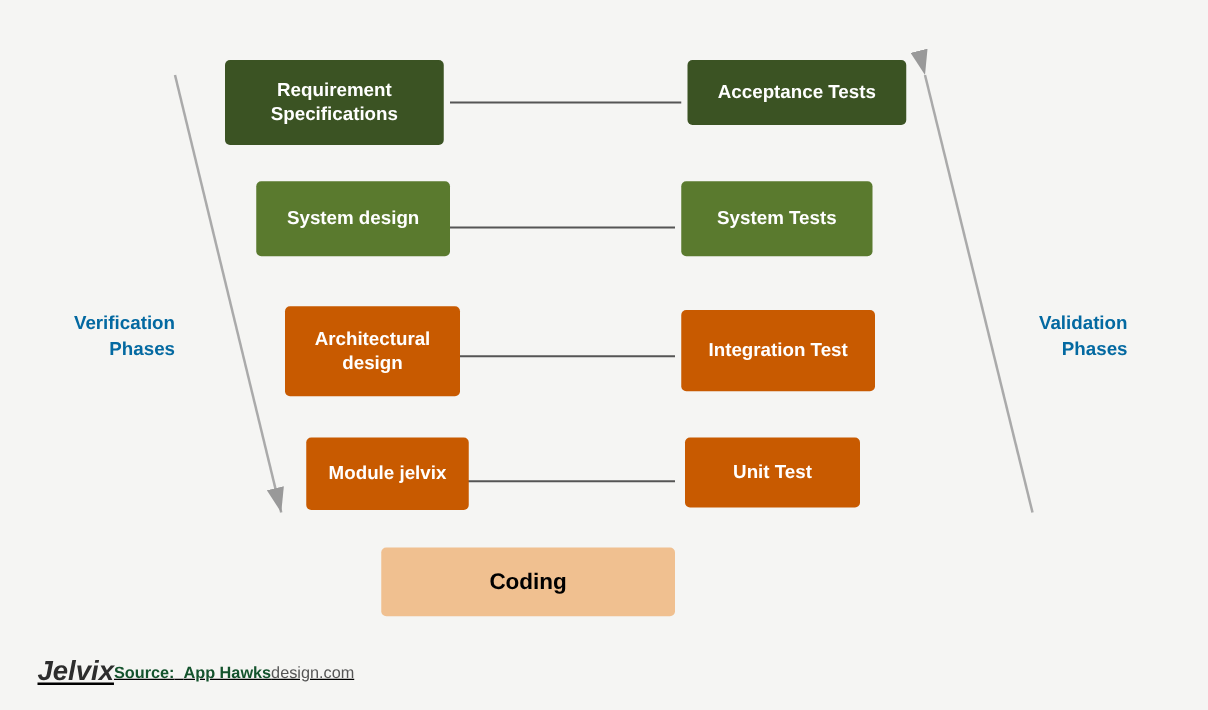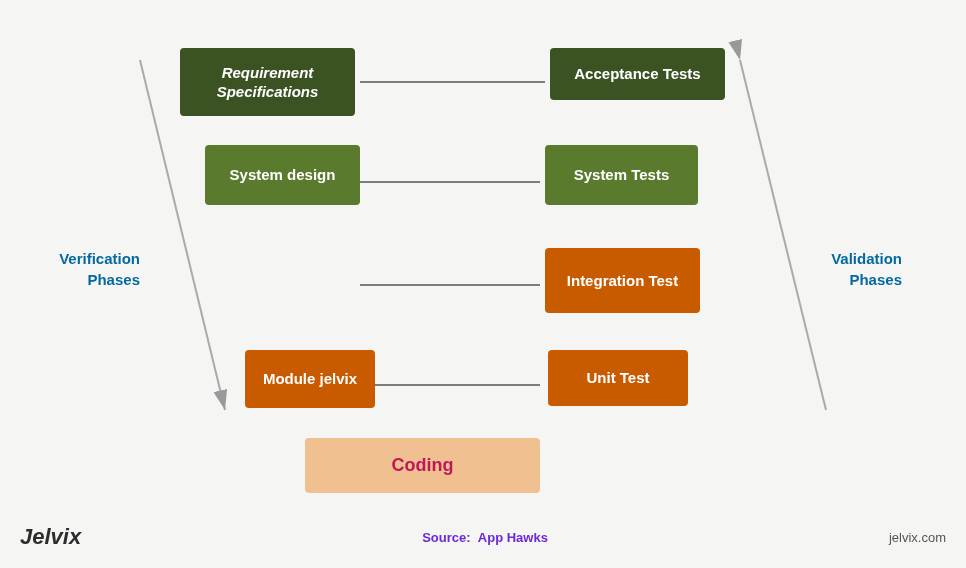--- a/index.html
+++ b/index.html
@@ -23,35 +23,36 @@
       justify-content: flex-start;
     }
 
     
     .footer {
       position: absolute;
       bottom: 18px;
       left: 0;
       right: 0;
       display: flex;
-      justify-content: space-between;
+      justify-content: flex-start;
       align-items: center;
-      padding: 0 20px;
+      padding: 0 30px;
+      text-decoration: underline;
     }
 
     .footer-logo {
       font-size: 22px;
       font-weight: bold;
       color: #2d2d2d;
       font-style: italic;
     }
 
     .footer-source {
       font-size: 13px;
-      color: #6d28d9;
+      color: #14532d;
     }
 
     .footer-source span {
       font-weight: bold;
     }
 
     .footer-url {
       font-size: 13px;
       color: #555;
     }
@@ -111,21 +112,21 @@
     .box-medium-green {
       background-color: #5a7a2e;
     }
 
     .box-dark-orange {
       background-color: #c85a00;
     }
 
     .box-very-light-orange {
       background-color: #f0c090;
-      color: #be185d;
+      color: #000000;
       text-align: right;
     }
 
     
     .arrows-svg {
       position: absolute;
       top: 0;
       left: 0;
       width: 100%;
       height: 100%;
@@ -161,42 +162,44 @@
       <line x1="310" y1="255" x2="490" y2="255" stroke="#555" stroke-width="1.5"></line>
 
       <line x1="310" y1="355" x2="490" y2="355" stroke="#555" stroke-width="1.5"></line>
     </svg>
 
     <div class="side-label side-label-left" style="white-space:pre-line;">Verification
 Phases</div>
     <div class="side-label side-label-right" style="white-space:pre-line;">Validation
 Phases</div>
 
-    <div class="box box-dark-green" style="left: 130px; top: 18px; width: 175px; height: 68px; font-style: italic;">Requirement
+    <div class="box box-dark-green" style="left: 130px; top: 18px; width: 175px; height: 68px;">Requirement
 Specifications</div>
 
     <div class="box box-dark-green" style="left: 500px; top: 18px; width: 175px; height: 52px;">Acceptance Tests</div>
 
     <div class="box box-medium-green" style="left: 155px; top: 115px; width: 155px; height: 60px;">System design</div>
 
     <div class="box box-medium-green" style="left: 495px; top: 115px; width: 153px; height: 60px;">System Tests</div>
 
+    <div class="box box-dark-orange" style="left: 178px; top: 215px; width: 140px; height: 72px;">Architectural
+design</div>
 
     <div class="box box-dark-orange" style="left: 495px; top: 218px; width: 155px; height: 65px;">Integration Test</div>
 
     <div class="box box-dark-orange" style="left: 195px; top: 320px; width: 130px; height: 58px;">Module jelvix</div>
 
     <div class="box box-dark-orange" style="left: 498px; top: 320px; width: 140px; height: 56px;">Unit Test</div>
 
     <div class="box box-very-light-orange" style="left: 255px; top: 408px; width: 235px; height: 55px; font-size: 18px;">Coding</div>
 
   </div>
 
   <div class="footer">
     <div class="footer-logo">Jelvix</div>
     <div class="footer-source">
       <span>Source:</span>
       &nbsp;<span>App Hawks</span>
     </div>
-    <div class="footer-url">jelvix.com</div>
+    <div class="footer-url">design.com</div>
   </div>
 
 </div>
 
 </body></html>

